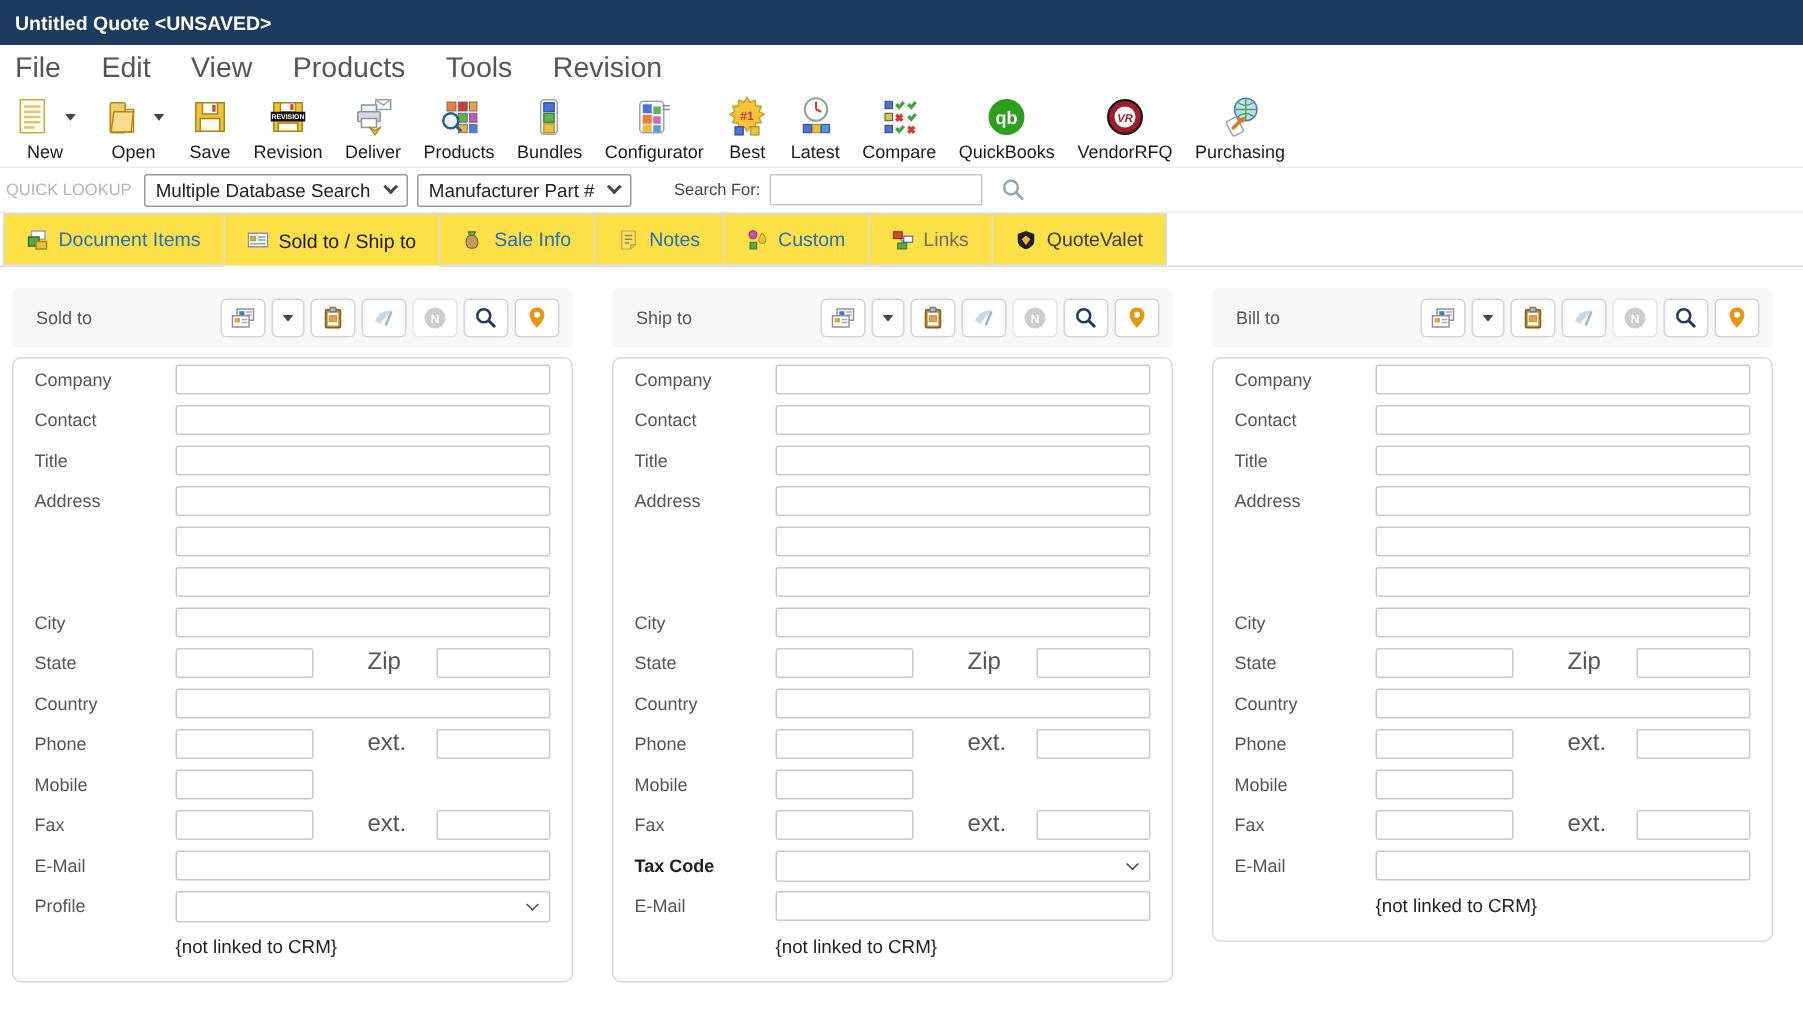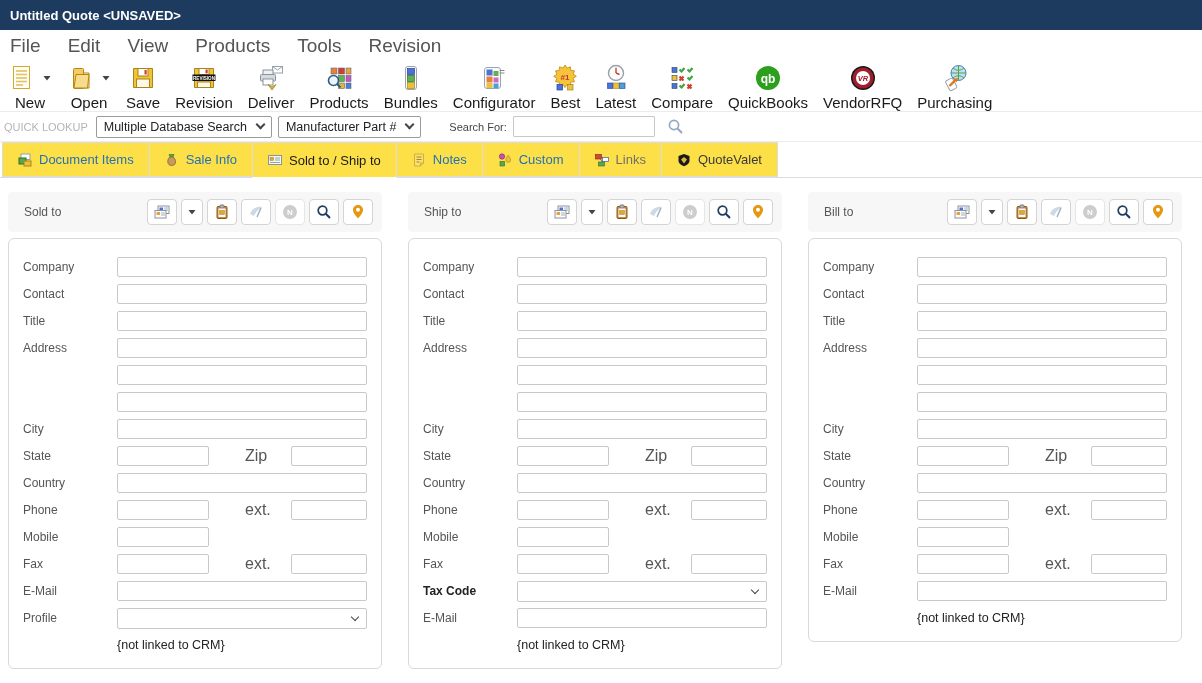--- a/index.html
+++ b/index.html
@@ -21,21 +21,21 @@
     padding-left:10px; font-size:19px; color:#555;
   }
   .menu-item { margin-right:27px; cursor:default; }
   
   .toolbar {
     height:51px; display:flex; align-items:flex-start;
     padding:2px 0 0 8px; border-bottom:1px solid #ececec;
   }
   .tool { display:flex; flex-direction:column; align-items:center; margin-right:15px; cursor:default; }
   .tool .icon-row { height:30px; display:flex; align-items:center; }
-  .tool .label { font-size:15px; color:#1a1a1a; margin-top:1px; white-space:nowrap; }
+  .tool .label { font-size:12px; color:#1a1a1a; margin-top:1px; white-space:nowrap; }
   .tb-caret { margin-left:6px; display:inline-flex; }
   .ic { display:inline-flex; align-items:center; justify-content:center; }
   
   .quicklookup {
     height:30px; display:flex; align-items:center;
     padding-left:4px; border-bottom:1px solid #ececec;
   }
   .ql-label { font-size:11px; color:#b5b5b5; margin-right:8px; }
   .selectbox {
     height:22px; border:1px solid #9a9a9a; background:#fff; border-radius:2px;
@@ -77,21 +77,21 @@
   .hbtns { display:flex; align-items:center; gap:4px; }
   .hbtn {
     height:26px; min-width:30px; padding:0;
     background:#fff; border:1px solid #d4d4d4; border-radius:4px;
     display:flex; align-items:center; justify-content:center; cursor:pointer;
   }
   .hbtn.caret-btn { min-width:22px; }
   .hbtn.disabled { border-color:#e6e6e6; cursor:default; }
   .panel-body {
     margin-top:6px; border:1px solid #d9d9d9; border-radius:6px;
-    background:#fff; padding:18px 14px 16px 14px;
+    background:#fff; padding:4px 14px 16px 14px;
   }
   .row { display:flex; align-items:center; margin-bottom:7px; height:20px; }
   .flabel { width:94px; min-width:94px; font-size:12px; color:#555; }
   .flabel.emph { font-weight:bold; color:#222; }
   input.fi {
     height:20px; border:1px solid #c9c9c9; border-radius:2px;
     padding:0 4px; font-size:12px; font-family:inherit; outline:none; background:#fff;
   }
   .fi.full { flex:1; }
   .fi.short { width:92px; }
@@ -373,44 +373,44 @@
     <div class="tab blue">
       <span class="ic">
         <svg width="14" height="14" viewBox="0 0 14 14">
           <rect x="3" y="1" width="9" height="5.5" fill="#fff" stroke="#98a2ac"></rect>
           <rect x="1" y="5" width="7" height="6" fill="#5aa84e" stroke="#2c6e2c"></rect>
           <rect x="6" y="8" width="7" height="5" fill="#e8c23c" stroke="#a8841a"></rect>
         </svg>
       </span>
       <span class="tab-label">Document Items</span>
     </div>
-    <div class="tab blue">
-      <span class="ic">
-        <svg width="14" height="14" viewBox="0 0 14 14">
-          <path d="M5 4 L4 1.5 h5 L8 4" fill="#5aa84e" stroke="#2c6e2c" stroke-width="0.6"></path>
-          <path d="M5 4 h3 c3 1.5 4.5 8.5 -1.5 8.5 C1.5 12.5 2 5.5 5 4 z" fill="#c89a5a" stroke="#7a5a2a" stroke-width="0.7"></path>
-        </svg>
-      </span>
-      <span class="tab-label">Sale Info</span>
-    </div>
     <div class="tab dark active">
       <span class="ic">
         <svg width="14" height="14" viewBox="0 0 14 14">
           <rect x="0.5" y="2.5" width="13" height="9" fill="#f6f6f2" stroke="#8a94a0"></rect>
           <rect x="2" y="4.5" width="3.5" height="3" fill="#e8a23a" stroke="#a8841a" stroke-width="0.5"></rect>
           <line x1="7" y1="5" x2="12" y2="5" stroke="#8aa"></line>
           <line x1="7" y1="7" x2="12" y2="7" stroke="#8aa"></line>
           <line x1="2" y1="9.5" x2="12" y2="9.5" stroke="#8aa"></line>
         </svg>
       </span>
       <span class="tab-label">Sold to / Ship to</span>
     </div>
     <div class="tab blue">
       <span class="ic">
         <svg width="14" height="14" viewBox="0 0 14 14">
+          <path d="M5 4 L4 1.5 h5 L8 4" fill="#5aa84e" stroke="#2c6e2c" stroke-width="0.6"></path>
+          <path d="M5 4 h3 c3 1.5 4.5 8.5 -1.5 8.5 C1.5 12.5 2 5.5 5 4 z" fill="#c89a5a" stroke="#7a5a2a" stroke-width="0.7"></path>
+        </svg>
+      </span>
+      <span class="tab-label">Sale Info</span>
+    </div>
+    <div class="tab blue">
+      <span class="ic">
+        <svg width="14" height="14" viewBox="0 0 14 14">
           <path d="M2.5 1 h9 v9 l-3 3 h-6 z" fill="#f7e079" stroke="#c9a22a" stroke-width="0.8"></path>
           <path d="M11.5 10 l-3 0 0 3" fill="#e8cb4e" stroke="#c9a22a" stroke-width="0.8"></path>
           <line x1="4.5" y1="4" x2="9.5" y2="4" stroke="#a8861a"></line>
           <line x1="4.5" y1="6.5" x2="9.5" y2="6.5" stroke="#a8861a"></line>
           <line x1="4.5" y1="9" x2="7.5" y2="9" stroke="#a8861a"></line>
         </svg>
       </span>
       <span class="tab-label">Notes</span>
     </div>
     <div class="tab blue">

